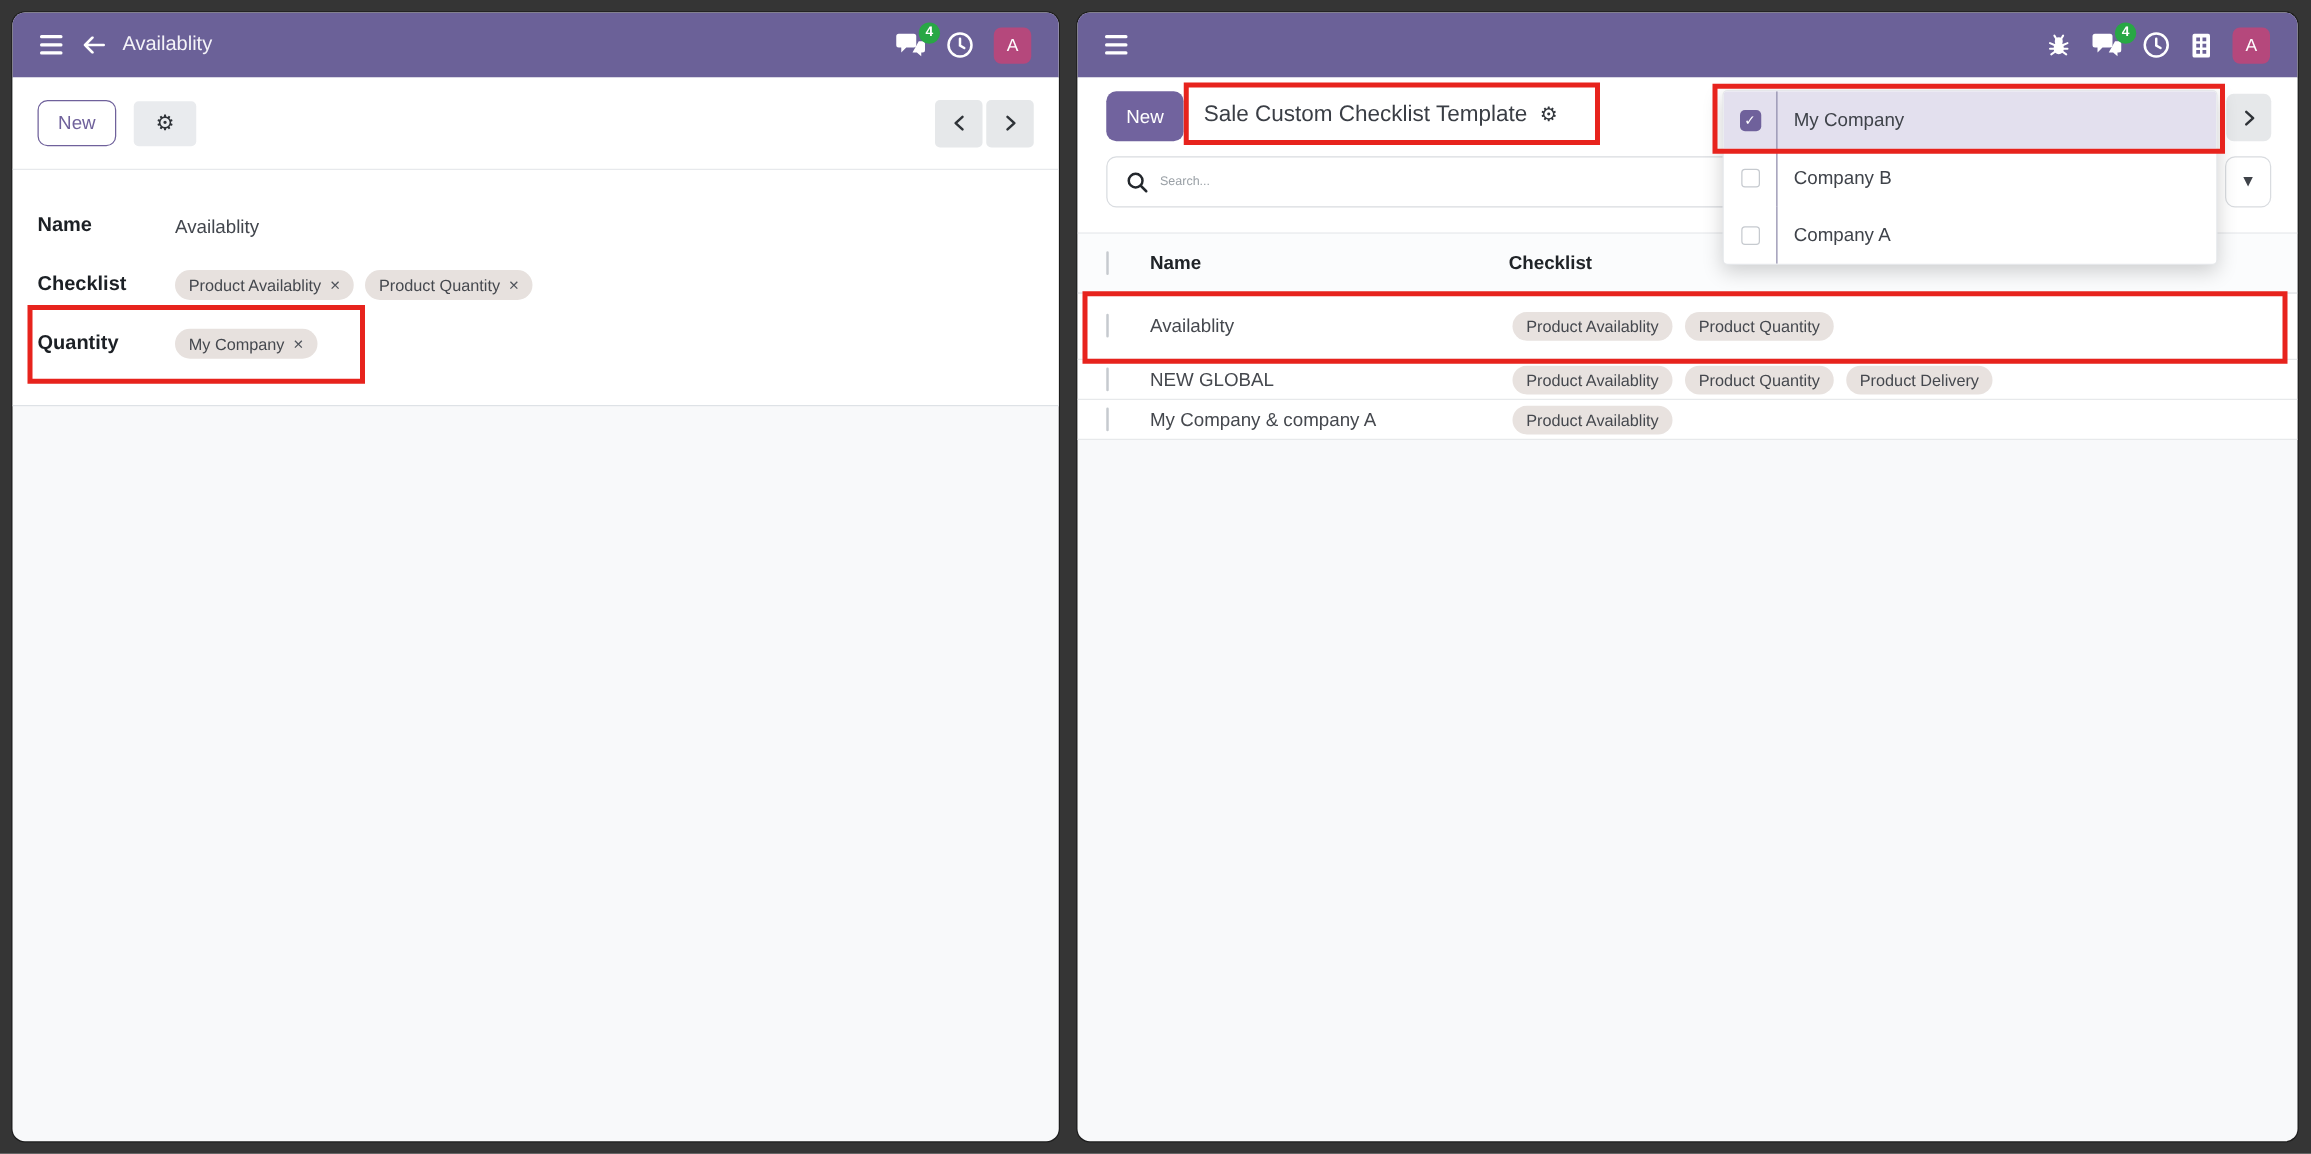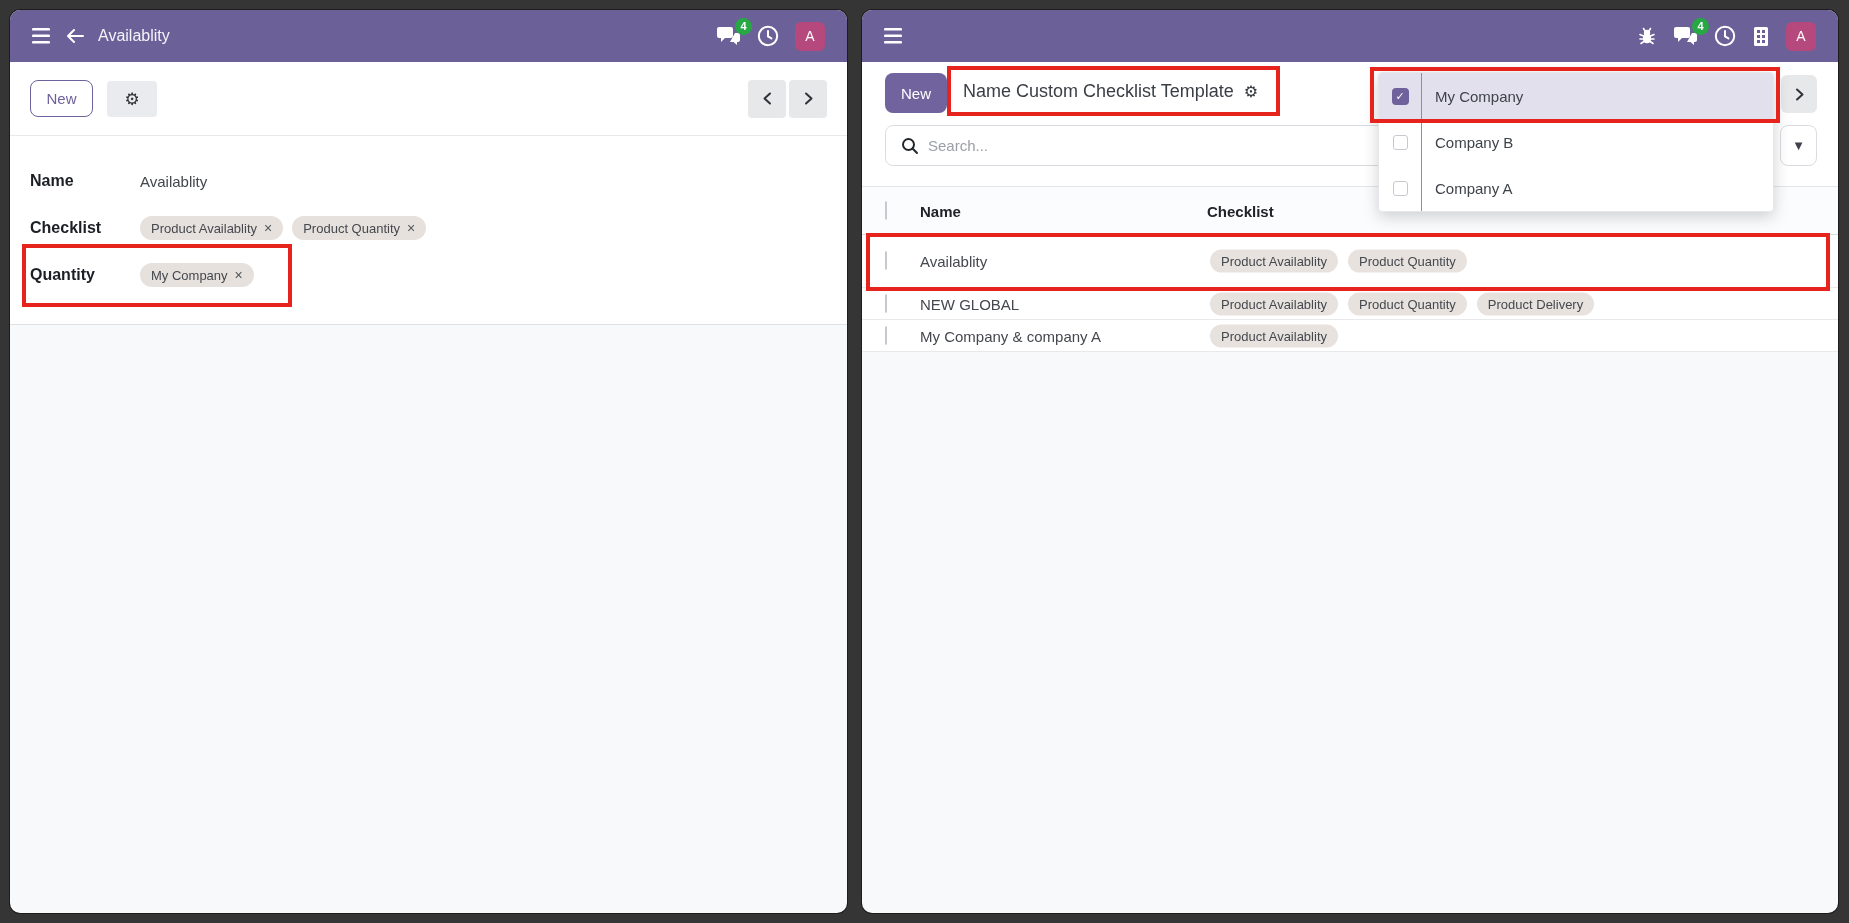--- a/index.html
+++ b/index.html
@@ -87,21 +87,21 @@
   .breadcrumb-title { font-size:18px; color:#3a3e45; white-space:nowrap; }
   .breadcrumb-gear { font-size:16px; color:#32363c; font-family:"DejaVu Sans",sans-serif; cursor:pointer; }
   .pager-next {
     position:absolute; right:21px; top:13px; width:36px; height:38px;
     background:#e6e8ea; border:none; border-radius:6px;
     display:flex; align-items:center; justify-content:center; cursor:pointer;
   }
   .search-input {
     position:absolute; left:23px; top:63px; width:885px; height:41px;
     border:1px solid #d9dce0; border-radius:8px; background:#fff;
-    padding:0 12px 0 42px; font-size:15px; color:#3c4045; font-family:inherit; outline:none;
+    padding:0 12px 0 42px; font-size:10px; color:#3c4045; font-family:inherit; outline:none;
   }
   .search-input::placeholder { color:#9aa0a6; }
   .search-glyph { position:absolute; left:39px; top:75px; pointer-events:none; }
   .filter-toggle {
     position:absolute; right:21px; top:63px; width:37px; height:41px;
     background:#fff; border:1px solid #d9dce0; border-radius:8px;
     color:#3f4349; font-size:10px; cursor:pointer; font-family:"DejaVu Sans",sans-serif;
   }
 
   .list-header {
@@ -276,21 +276,21 @@
           </svg>
       </span>
       <span class="avatar">A</span>
     </span>
   </div>
 
   <div class="rw-top">
     <button class="btn-new-filled">New</button>
 
     <div class="annotation" id="anno-breadcrumb">
-      <span class="breadcrumb-title">Name Custom Checklist Template</span>
+      <span class="breadcrumb-title">Sale Custom Checklist Template</span>
       <span class="breadcrumb-gear">⚙</span>
     </div>
 
     <button class="pager-next">
       <svg width="13" height="13" viewBox="0 0 13 13">
           <path d="M4 1.5 L9.5 6.5 L4 11.5" stroke="#2f3338" stroke-width="2" fill="none" stroke-linecap="round" stroke-linejoin="round"></path>
         </svg>
     </button>
 
     <input class="search-input" type="text" placeholder="Search..." style="">

